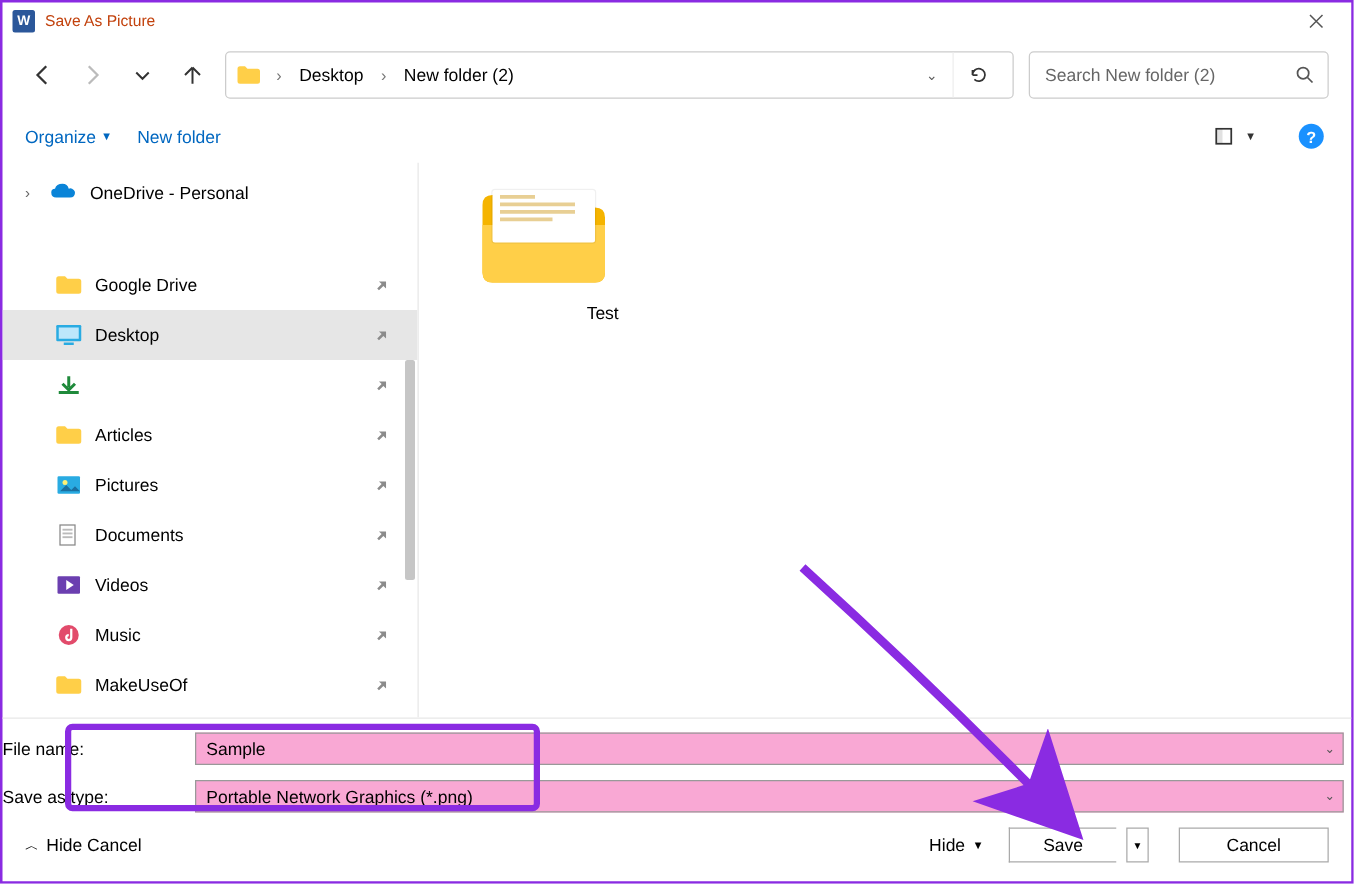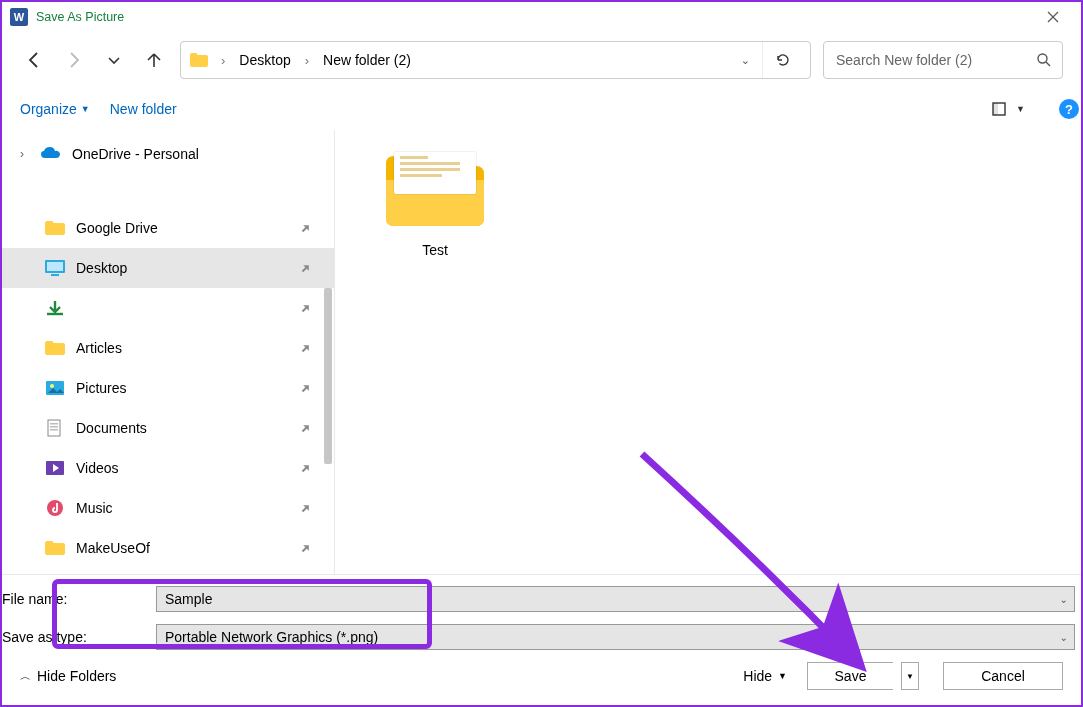--- a/index.html
+++ b/index.html
@@ -2,42 +2,42 @@
 <html><head>
 <meta charset="utf-8">
 <style>
   * { box-sizing: border-box; font-family: "Segoe UI", Arial, sans-serif; }
   body { margin: 0; background: #fff; font-size: 13px; color: #000; }
   .window { width: 1083px; height: 707px; border: 2px solid #8a2be2; display: flex; flex-direction: column; position: relative; }
 
   
   .titlebar { height: 30px; display: flex; align-items: center; padding: 0 8px; }
   .word-icon { width: 18px; height: 18px; background: #2b579a; display: flex; align-items: center; justify-content: center; color: #fff; font-weight: bold; font-size: 11px; border-radius: 2px; margin-right: 8px; }
-  .title-text { font-size: 12.5px; color: #15803d; }
+  .title-text { font-size: 12.5px; color: #c2410c; }
   .tb-spacer { flex: 1; }
   .close-btn { width: 40px; height: 28px; display: flex; align-items: center; justify-content: center; color: #444; }
 
   
   .navrow { height: 56px; display: flex; align-items: center; padding: 0 18px; gap: 12px; }
   .nav-btn { width: 28px; height: 28px; display: flex; align-items: center; justify-content: center; color: #333; }
   .nav-btn.disabled { color: #bbb; }
   .addrbox { flex: 1; height: 38px; border: 1px solid #ccc; border-radius: 4px; display: flex; align-items: center; padding: 0 8px; gap: 8px; }
   .folder-ic { width: 20px; height: 16px; display: inline-block; }
   .folder-svg { width: 100%; height: 100%; }
   .crumb { font-size: 14px; padding: 4px 2px; }
   .crumb-sep { color: #777; padding: 0 4px; }
   .addr-spacer { flex: 1; }
   .refresh { width: 40px; height: 36px; display: flex; align-items: center; justify-content: center; border-left: 1px solid #eee; }
   .searchbox { width: 240px; height: 38px; border: 1px solid #ccc; border-radius: 4px; display: flex; align-items: center; padding: 0 10px; }
   .searchbox input { border: none; outline: none; flex: 1; font-size: 14px; color: #555; background: transparent; }
   .searchbox input::placeholder { color: #666; }
   .search-ic { color: #555; }
 
   
-  .toolrow { height: 36px; display: flex; align-items: center; padding: 0 2px 6px 18px; gap: 20px; margin-top: 6px; justify-content: flex-end; }
+  .toolrow { height: 36px; display: flex; align-items: center; padding: 0 22px 6px 18px; gap: 20px; margin-top: 6px; justify-content: flex-end; }
   .linkbtn { color: #0067c0; font-size: 14px; display: flex; align-items: center; gap: 4px; }
   .tr-spacer { flex: 1; }
   .viewbtn { display: flex; align-items: center; gap: 6px; color: #333; }
   .help-ic { width: 20px; height: 20px; border-radius: 50%; background: #1a91ff; color: #fff; display: flex; align-items: center; justify-content: center; font-weight: bold; font-size: 13px; margin-left: 14px; }
 
   
   .body { flex: 1; display: flex; position: relative; overflow: hidden; }
   .tree { width: 332px; padding-top: 4px; position: relative; overflow: hidden; }
   .tree-row { height: 40px; display: flex; align-items: center; padding-left: 18px; padding-right: 28px; gap: 10px; font-size: 14px; position: relative; }
   .tree-row.sel { background: #e6e6e6; }
@@ -52,21 +52,21 @@
   .item { width: 120px; text-align: center; }
   .bigfolder { width: 110px; height: 88px; margin: 0 auto 10px auto; position: relative; }
   .bigfolder svg { width: 100%; height: 100%; }
   .bf-doc { position: absolute; top: 8px; left: 14px; width: 82px; height: 42px; background: #fff; border-radius: 2px; box-shadow: 0 0 0 1px rgba(0,0,0,.06); padding: 4px 6px; }
   .bf-doc .ln { height: 3px; background: #e8cf94; margin-bottom: 3px; }
 
   
   .bottom { border-top: 1px solid #e8e8e8; padding: 8px 0 0 0; position: relative; }
   .fieldrow { display: flex; align-items: center; height: 32px; }
   .fieldlabel { width: 154px; text-align: left; padding-right: 8px; font-size: 14px; }
-  .fieldinput { flex: 1; height: 26px; border: 1px solid #999; background: #e5e5e5; display: flex; align-items: center; padding: 0 8px; font-size: 14px; position: relative; }
+  .fieldinput { flex: 1; height: 26px; border: 1px solid #999; background: #f9a8d4; display: flex; align-items: center; padding: 0 8px; font-size: 14px; position: relative; }
   .fieldinput .dd { position: absolute; right: 6px; color: #555; font-size: 10px; }
   .highlight-box { position: absolute; left: 50px; top: 4px; width: 380px; height: 70px; border: 5px solid #8a2be2; border-radius: 6px; pointer-events: none; }
 
   
   .footer { height: 52px; display: flex; align-items: center; padding: 0 18px 6px 18px; gap: 8px; }
   .hidefolders { display: flex; align-items: center; gap: 6px; font-size: 14px; }
   .ft-spacer { flex: 1; }
   .tools { font-size: 14px; display: flex; align-items: center; gap: 6px; margin-right: 12px; }
   .btn { height: 28px; border: 1px solid #aaa; background: #fff; display: flex; align-items: center; justify-content: center; font-size: 14px; }
   .btn.save { width: 86px; border-right: none; }
@@ -319,21 +319,21 @@
             <path d="M6 20 Q6 12 14 12 H40 L50 22 H96 Q104 22 104 30 V74 Q104 82 96 82 H14 Q6 82 6 74 Z" fill="#f5b400"></path>
             <path d="M6 36 H104 V74 Q104 82 96 82 H14 Q6 82 6 74 Z" fill="#ffcf48"></path>
           </svg>
           <div class="bf-doc">
               <div class="ln" style="width:40%;"></div>
               <div class="ln" style="width:85%;"></div>
               <div class="ln" style="width:85%;"></div>
               <div class="ln" style="width:60%;"></div>
             </div>
         </div>
-        <div style="font-size:14px;">Test</div>
+        <div style="font-size:14px;text-align:right;">Test</div>
       </div>
     </div>
   </div>
 
   <div class="bottom">
     <div class="fieldrow">
       <div class="fieldlabel">File name:</div>
       <div class="fieldinput" style="margin-right:6px;">
         <span>Sample</span>
         <span class="dd">⌄</span>
@@ -345,21 +345,21 @@
         <span>Portable Network Graphics (*.png)</span>
         <span class="dd">⌄</span>
       </div>
     </div>
     <div class="highlight-box"></div>
   </div>
 
   <div class="footer">
     <div class="hidefolders">
       <span style="font-size:11px;">︿</span>
-      <span>Hide Folders</span>
+      <span>Hide Cancel</span>
     </div>
     <div class="ft-spacer"></div>
     <div class="tools">
       <span>Hide</span>
       <span style="font-size:9px;">▼</span>
     </div>
     <div class="btn save">
         <span>Save</span>
       </div>
     <div class="btn savedd">

